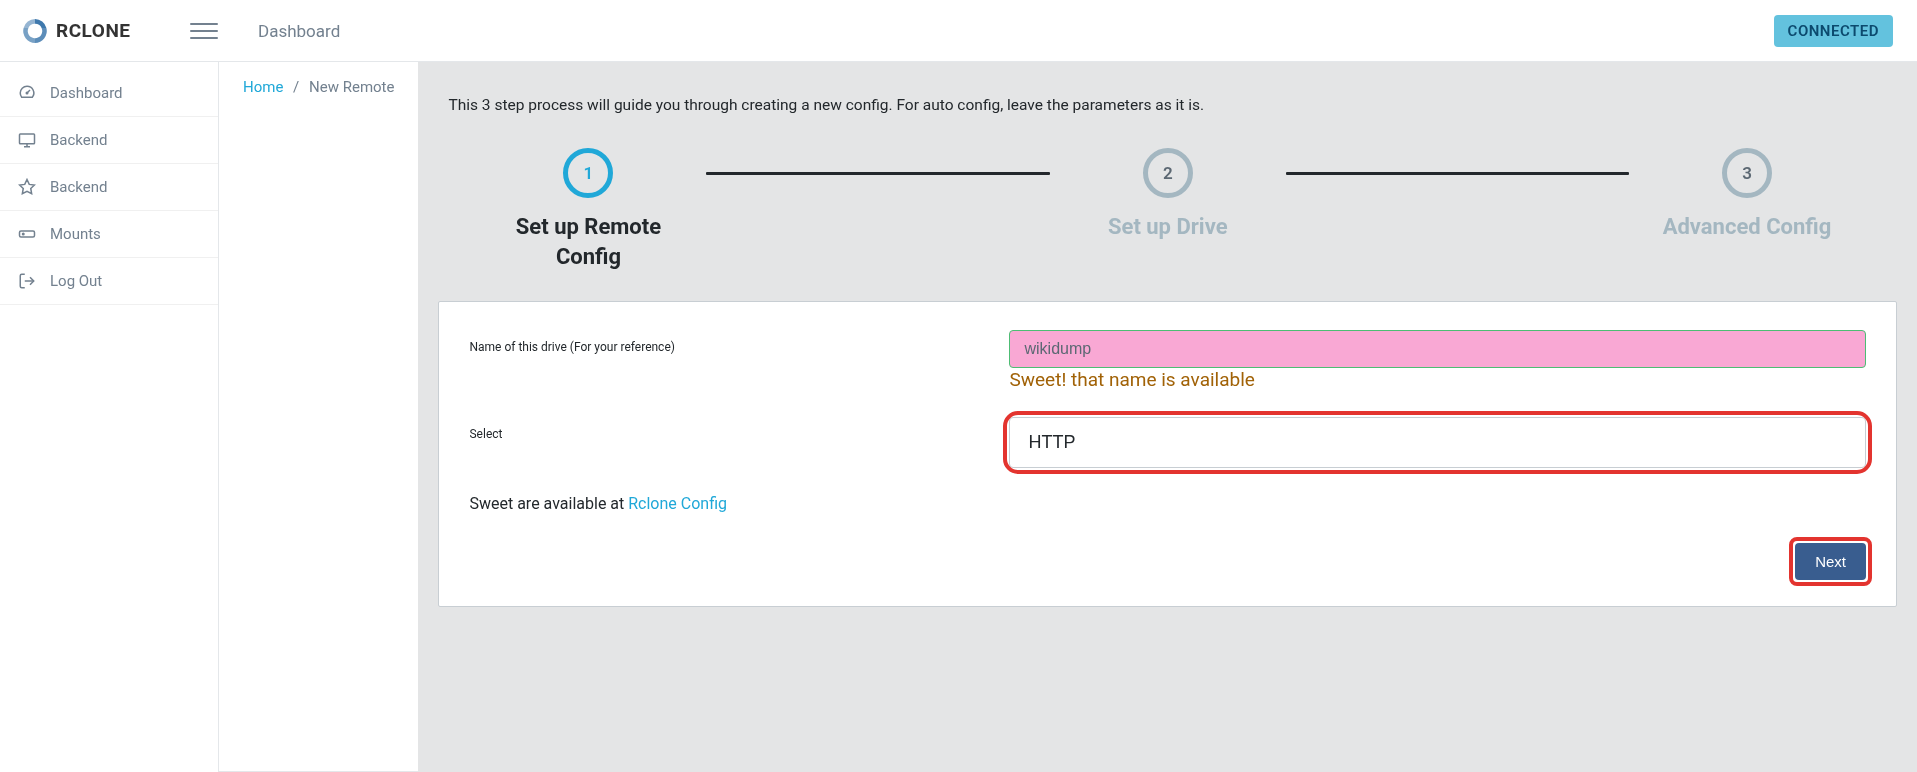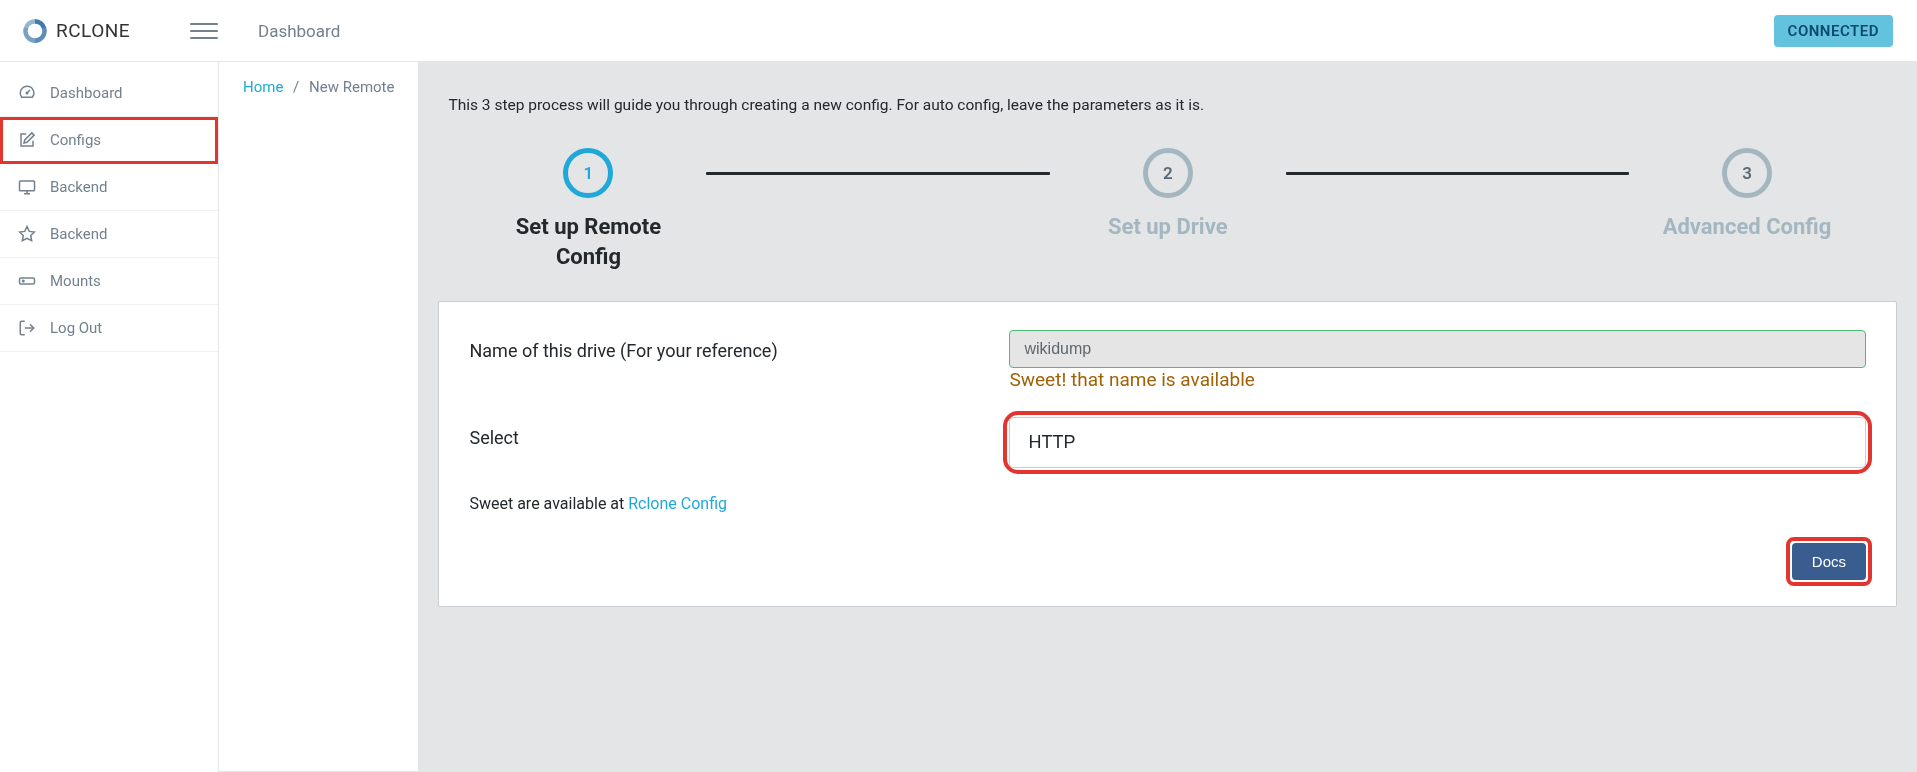--- a/index.html
+++ b/index.html
@@ -23,21 +23,21 @@
     background: #fff;
   }
   .logo-wrap {
     display: flex;
     align-items: center;
     width: 170px;
     gap: 6px;
   }
   .logo-svg { flex-shrink: 0; }
   .logo-text {
-    font-weight: 400;
+    font-weight: 700;
     font-size: 19px;
     color: #333;
     letter-spacing: 0.5px;
   }
   .hamburger {
     width: 28px;
     height: 28px;
     display: flex;
     flex-direction: column;
     justify-content: center;
@@ -187,36 +187,36 @@
     border: 1px solid #c8ced3;
     border-radius: 2px;
   }
   .form-row {
     display: flex;
     align-items: flex-start;
     margin-bottom: 26px;
   }
   .form-label {
     width: 540px;
-    font-size: 18px;
+    font-size: 12px;
     color: #23282c;
     padding-top: 10px;
   }
   .form-field { flex: 1; }
   .text-input, .select-input {
     width: 100%;
     padding: 9px 14px;
     font-size: 16px;
     border: 1px solid #c8ced3;
     border-radius: 4px;
     background: #fff;
     color: #5c6873;
   }
   .text-input.valid {
-    background: #e5e5e5;
+    background: #f9a8d4;
     border-color: #4dbd74;
   }
   .help-text {
     font-size: 19px;
     color: #a16207;
     margin-top: 0;
   }
   .select-wrap {
     outline: 4px solid #e3342f;
     outline-offset: 2px;
@@ -284,29 +284,20 @@
     <div class="nav-item">
       <span class="nav-icon">
         <svg width="18" height="18" viewBox="0 0 24 24" fill="none" stroke="currentColor" stroke-width="2">
             <path d="M12 13a1 1 0 100-2 1 1 0 000 2z"></path>
             <path d="M12 3a9 9 0 00-9 9c0 2 .7 4 1.8 5.5h14.4A9 9 0 0012 3z"></path>
             <path d="M12 12l4-4"></path>
           </svg>
       </span>
       <span>Dashboard</span>
     </div>
-    <div class="nav-item active">
-      <span class="nav-icon">
-        <svg width="18" height="18" viewBox="0 0 24 24" fill="none" stroke="currentColor" stroke-width="2">
-            <path d="M11 4H4v16h16v-7"></path>
-            <path d="M18.5 2.5l3 3L12 15l-4 1 1-4 9.5-9.5z"></path>
-          </svg>
-      </span>
-      <span>Configs</span>
-    </div>
     <div class="nav-item">
       <span class="nav-icon">
         <svg width="18" height="18" viewBox="0 0 24 24" fill="none" stroke="currentColor" stroke-width="2">
             <rect x="2" y="4" width="20" height="13" rx="1"></rect>
             <path d="M8 21h8M12 17v4"></path>
           </svg>
       </span>
       <span>Backend</span>
     </div>
     <div class="nav-item">
@@ -384,21 +375,21 @@
             </div>
           </div>
         </div>
 
         <div class="docs-row">
           <span>Sweet are available at </span><a href="#">Rclone Config</a>
         </div>
 
         <div class="actions">
           <div class="next-wrap">
-            <button class="btn-primary">Docs</button>
+            <button class="btn-primary">Next</button>
           </div>
         </div>
 
       </div>
 
     </div>
   </div>
 
 </div>
 

